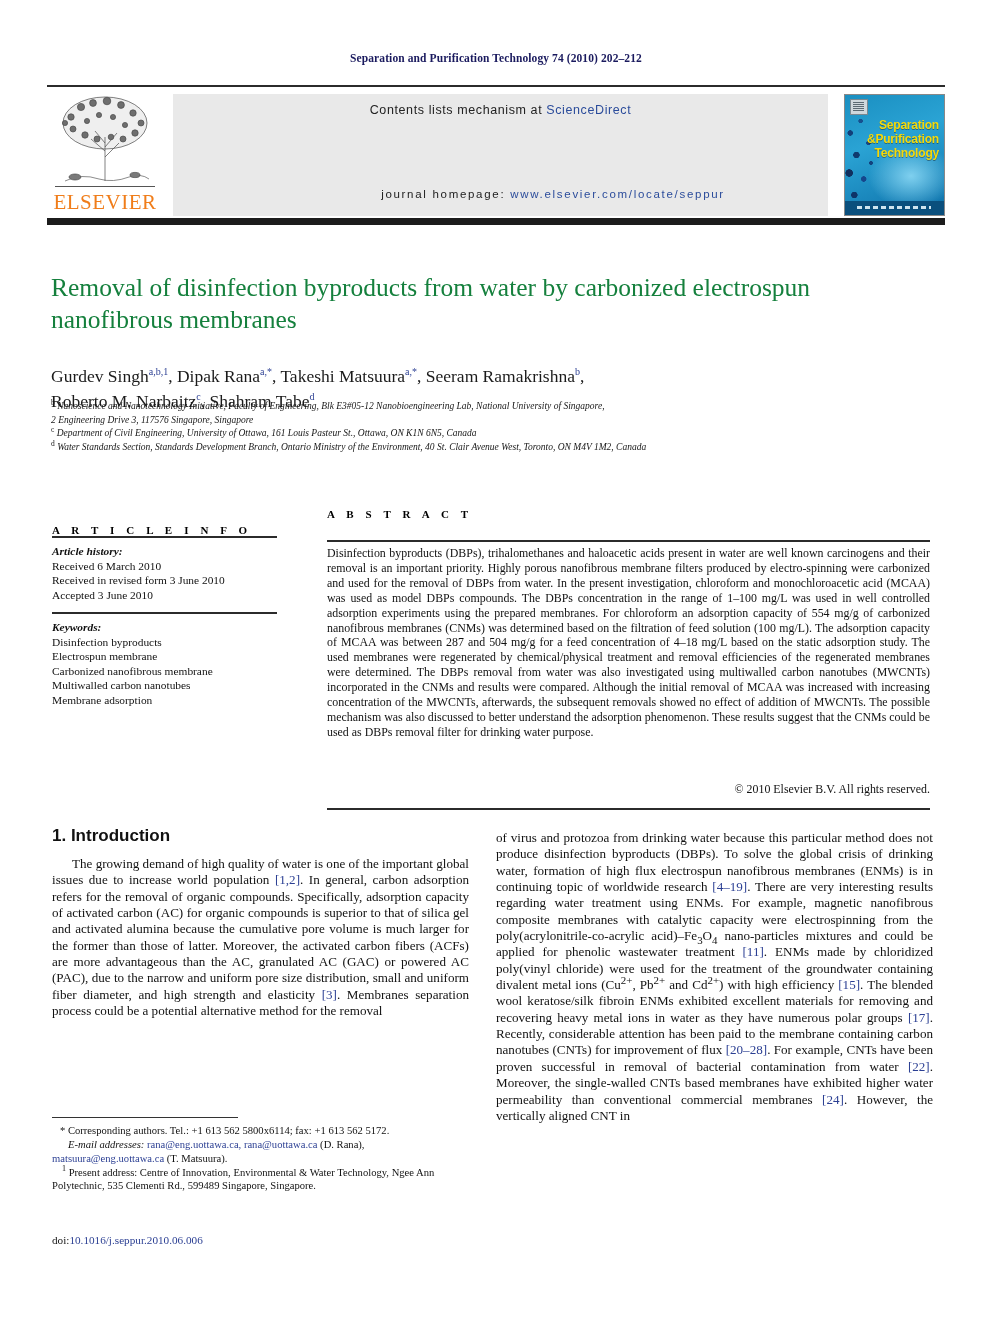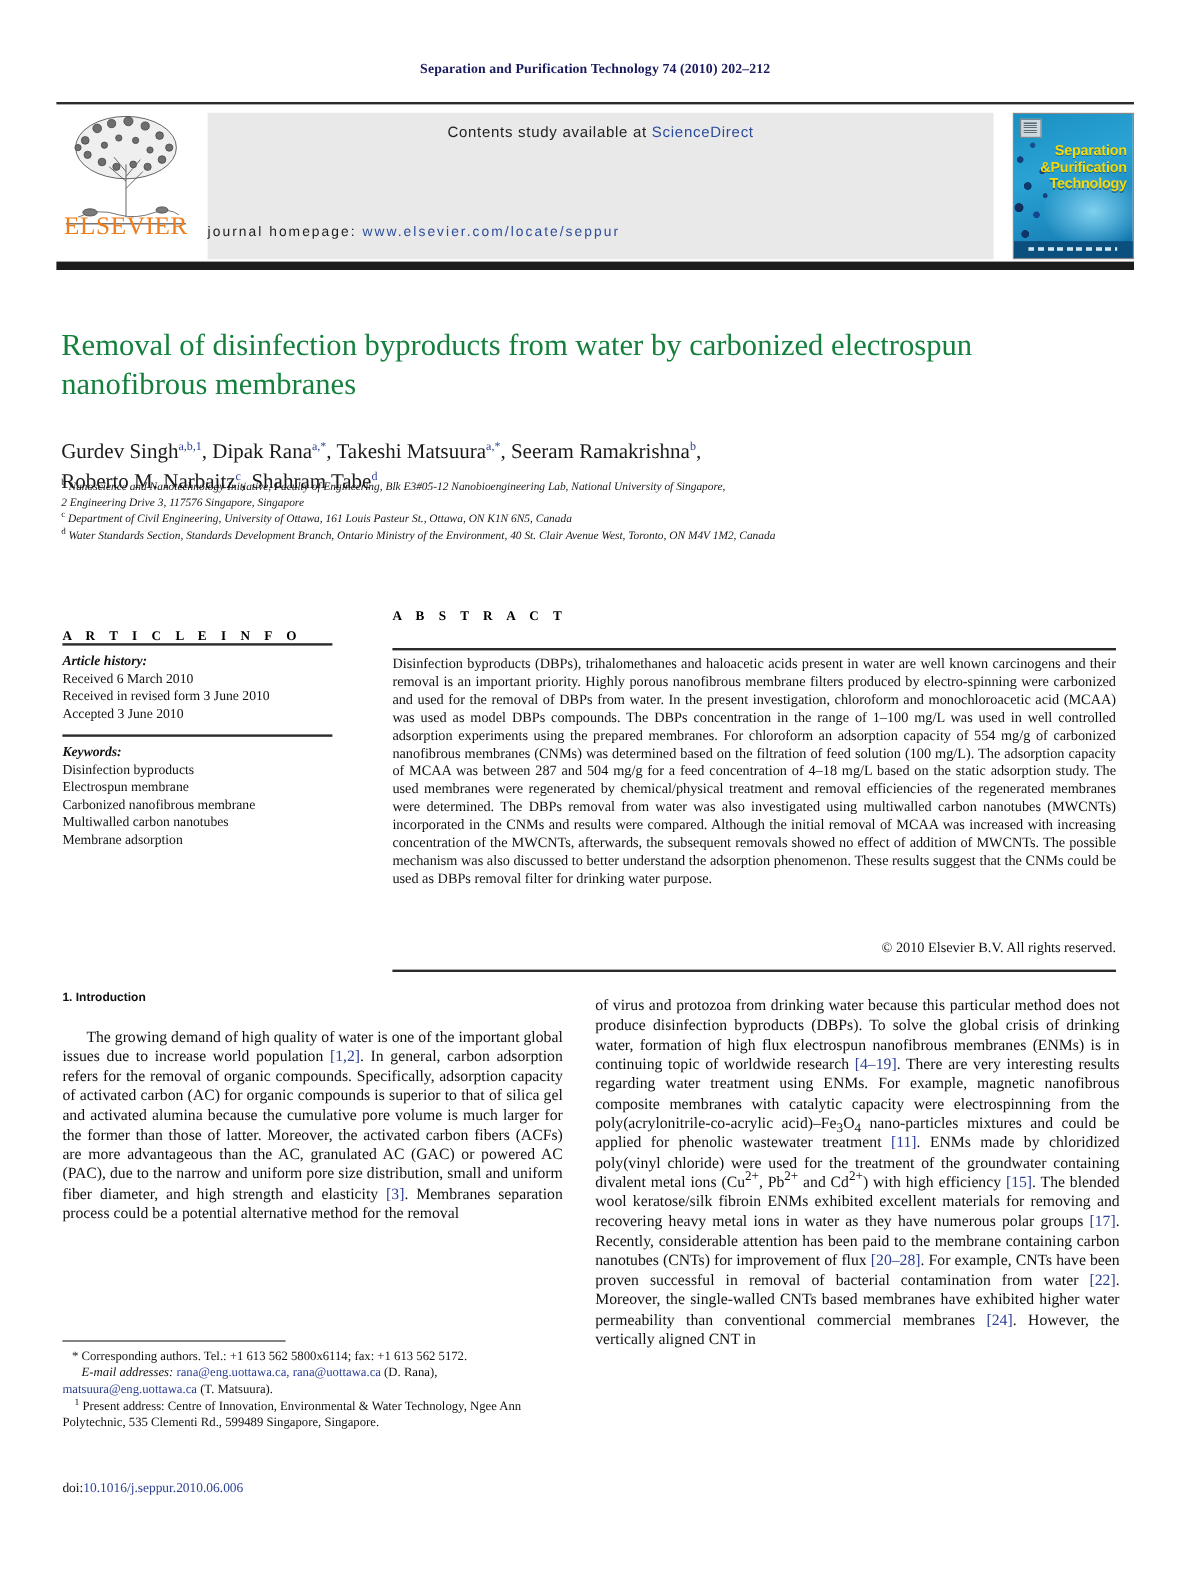--- a/index.html
+++ b/index.html
@@ -60,21 +60,21 @@
   
   .elsevier-logo {
     position: absolute;
     left: 4px; top: 8px;
     width: 108px;
     height: 122px;
   }
   .tree-svg { position:absolute; left:0; top:0; }
   .elsevier-word {
     position: absolute;
-    left: 0; bottom: 14px;
+    left: 0; bottom: 0;
     width: 108px;
     text-align: center;
     font-family: "Liberation Serif", serif;
     font-size: 21px;
     letter-spacing: 0.5px;
     color: #f07d1a;
   }
   .elsevier-underline {
     position:absolute;
     left: 4px; bottom: 28px;
@@ -110,20 +110,21 @@
     text-align: center;
     font-family: "Liberation Serif", serif;
     font-size: 31px;
     color: #111;
     letter-spacing: 0.2px;
   }
   .homepage-line {
     position: absolute;
     left: 0; top: 94px;
     width: 760px;
+    text-align: center;
     font-family: "Liberation Sans", sans-serif;
     font-size: 11.5px;
     letter-spacing: 1.7px;
     color: #222;
   }
   .homepage-line .url { color: #2b4c9b; }
 
   
   .cover-thumb {
     position: absolute;
@@ -293,21 +294,21 @@
     font-size: 11.9px;
     color: #111;
   }
 
   
   .sec-title {
     position: absolute;
     left: 52px; top: 826px;
     font-family: "Liberation Sans", sans-serif;
     font-weight: bold;
-    font-size: 10px;
+    font-size: 17px;
     color: #111;
   }
   .col {
     position: absolute;
     width: 417px;
     font-family: "Liberation Serif", serif;
     font-size: 13.1px;
     line-height: 16.35px;
     text-align: justify;
     color: #111;
@@ -392,21 +393,21 @@
             <ellipse cx="84" cy="82" rx="5" ry="2.6"></ellipse>
           </g>
         </g>
       </svg>
       <div class="elsevier-underline"></div>
       <div class="elsevier-word">ELSEVIER</div>
     </div>
 
     <div class="contents-band">
       <div class="contents-line">
-        <span>Contents study available at </span><span class="sd">ScienceDirect</span>
+        <span>Contents lists mechanism at </span><span class="sd">ScienceDirect</span>
       </div>
       <div class="homepage-line">
         <span>journal homepage:</span>
         <span class="url">www.elsevier.com/locate/seppur</span>
       </div>
     </div>
 
     <div class="cover-thumb">
       <div class="cover-specks"></div>
       <div class="cover-glow"></div>

